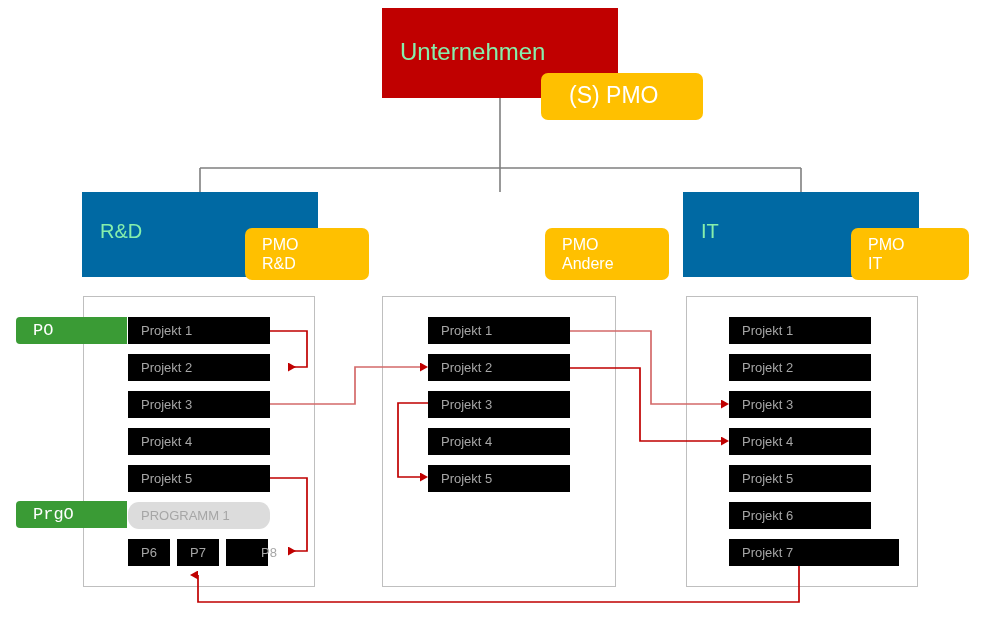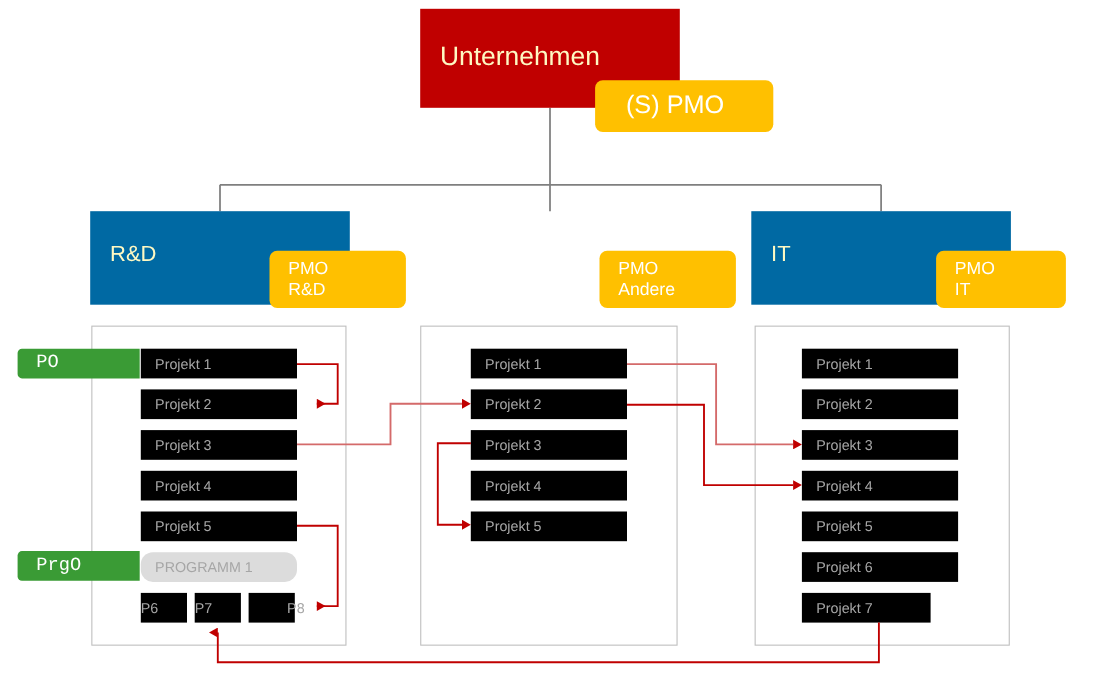--- a/index.html
+++ b/index.html
@@ -15,21 +15,21 @@
 
   
   .layer{position:absolute;left:0;top:0;width:994px;height:635px;pointer-events:none;}
   .layer.under{z-index:1;}
   .layer.over{z-index:6;}
 
   
   .box{position:absolute;box-sizing:border-box;z-index:3;}
   .box-label{
     position:absolute;
-    color:#fef9c3;
+    color:#86efac;
     line-height:1.18;
     white-space:pre-line;
   }
 
   .unternehmen{
     left:382px;top:8px;width:236px;height:90px;
     background:#C00000;
   }
   .unternehmen .box-label{
     left:18px;top:30px;font-size:24px;
@@ -90,21 +90,21 @@
     color:#A6A6A6;
     font-size:13px;
     box-sizing:border-box;
     display:flex;
     align-items:center;
     z-index:4;
   }
   .prow .ptext{padding-left:13px;}
   .prow.programm{background:#DCDCDC;}
   .prow.small{font-size:13px;}
-  .prow.small .ptext{padding-left:0;width:100%;}
+  .prow.small .ptext{padding-left:0;width:100%;text-align:center;}
 
   
   .role{
     position:absolute;
     background:#3A9B35;
     color:#ffffff;
     font-size:17px;
     border-radius:4px 0 0 4px;
     display:flex;align-items:center;
     z-index:5;
@@ -210,21 +210,21 @@
     </div>
   <div class="prow" style="left:729px;top:428px;width:142px;height:27px;">
     <span class="ptext">Projekt 4</span>
     </div>
   <div class="prow" style="left:729px;top:465px;width:142px;height:27px;">
     <span class="ptext">Projekt 5</span>
     </div>
   <div class="prow" style="left:729px;top:502px;width:142px;height:27px;">
     <span class="ptext">Projekt 6</span>
     </div>
-  <div class="prow" style="left:729px;top:539px;width:117px;height:27px;">
+  <div class="prow" style="left:729px;top:539px;width:170px;height:27px;">
     <span class="ptext">Projekt 7</span>
     </div>
 
   <div class="role role-po">
     <span class="rtext">PO</span>
   </div>
   <div class="role role-prgo">
     <span class="rtext">PrgO</span>
   </div>
 

